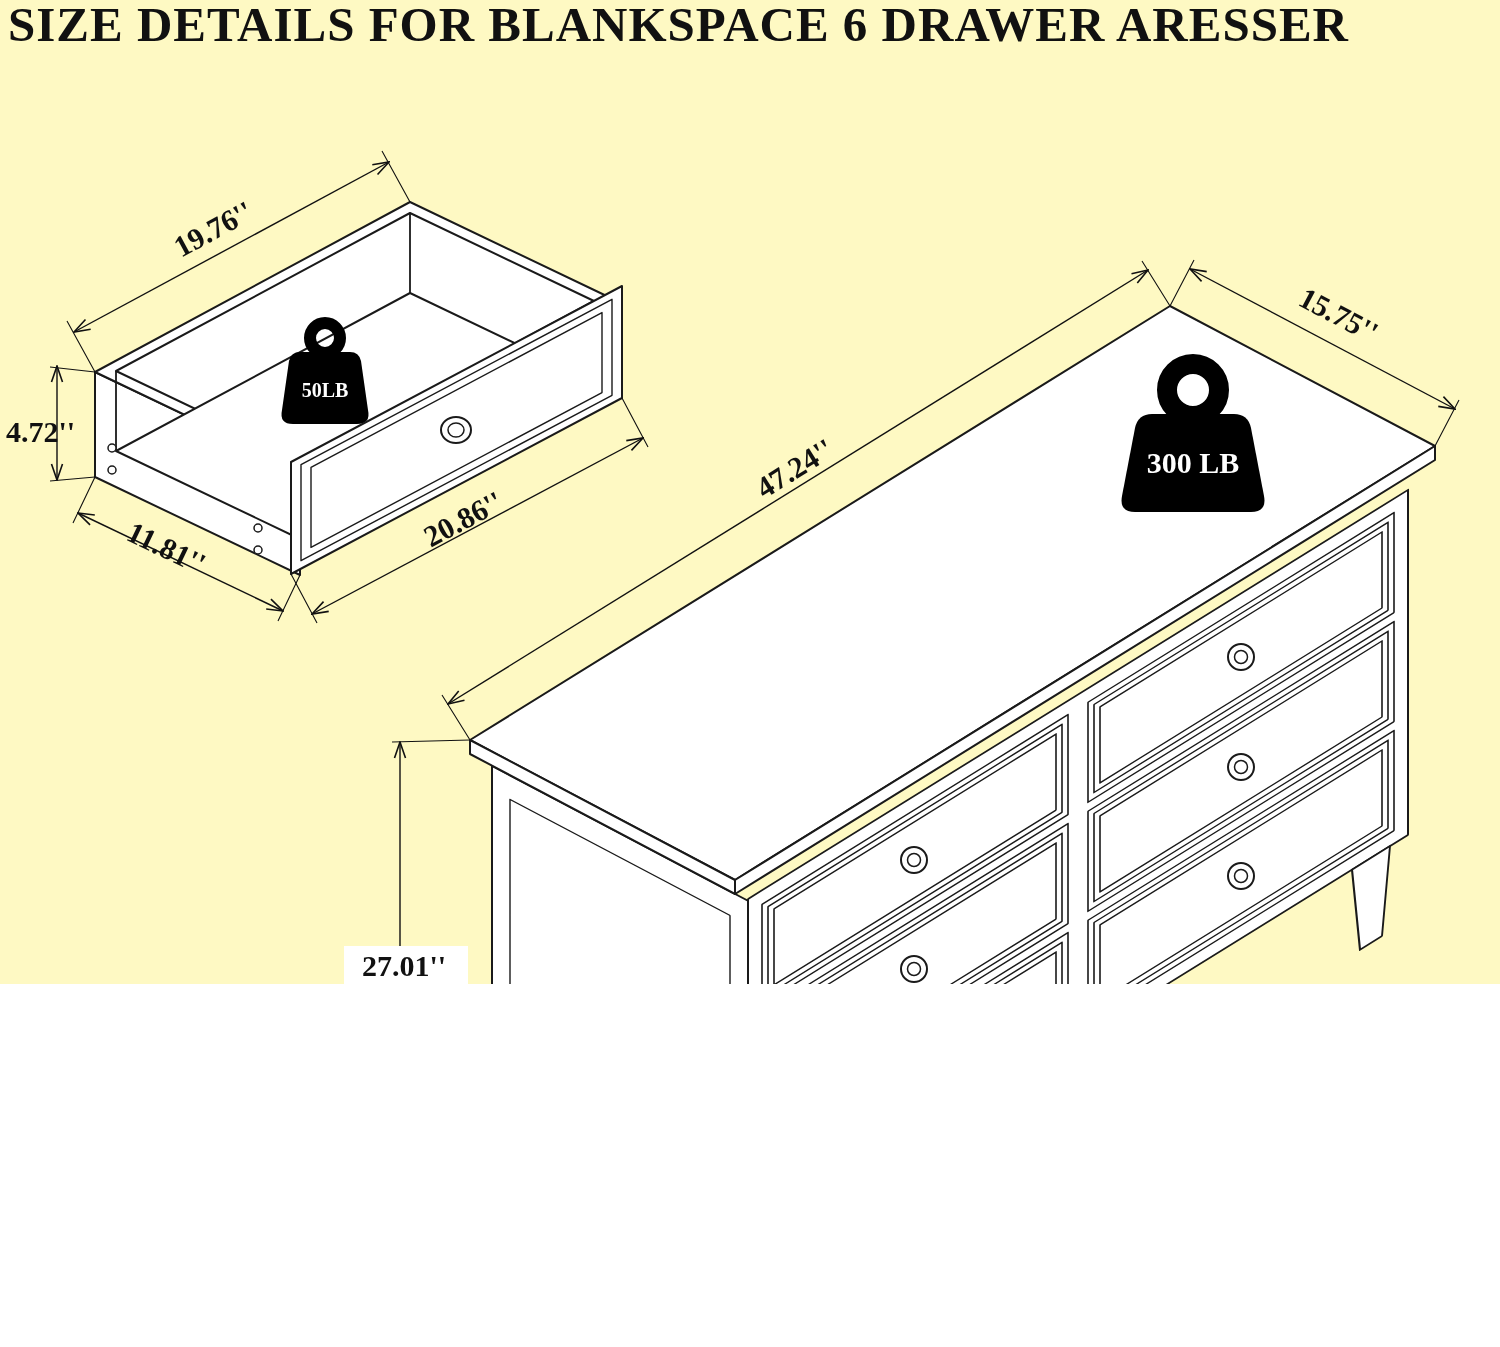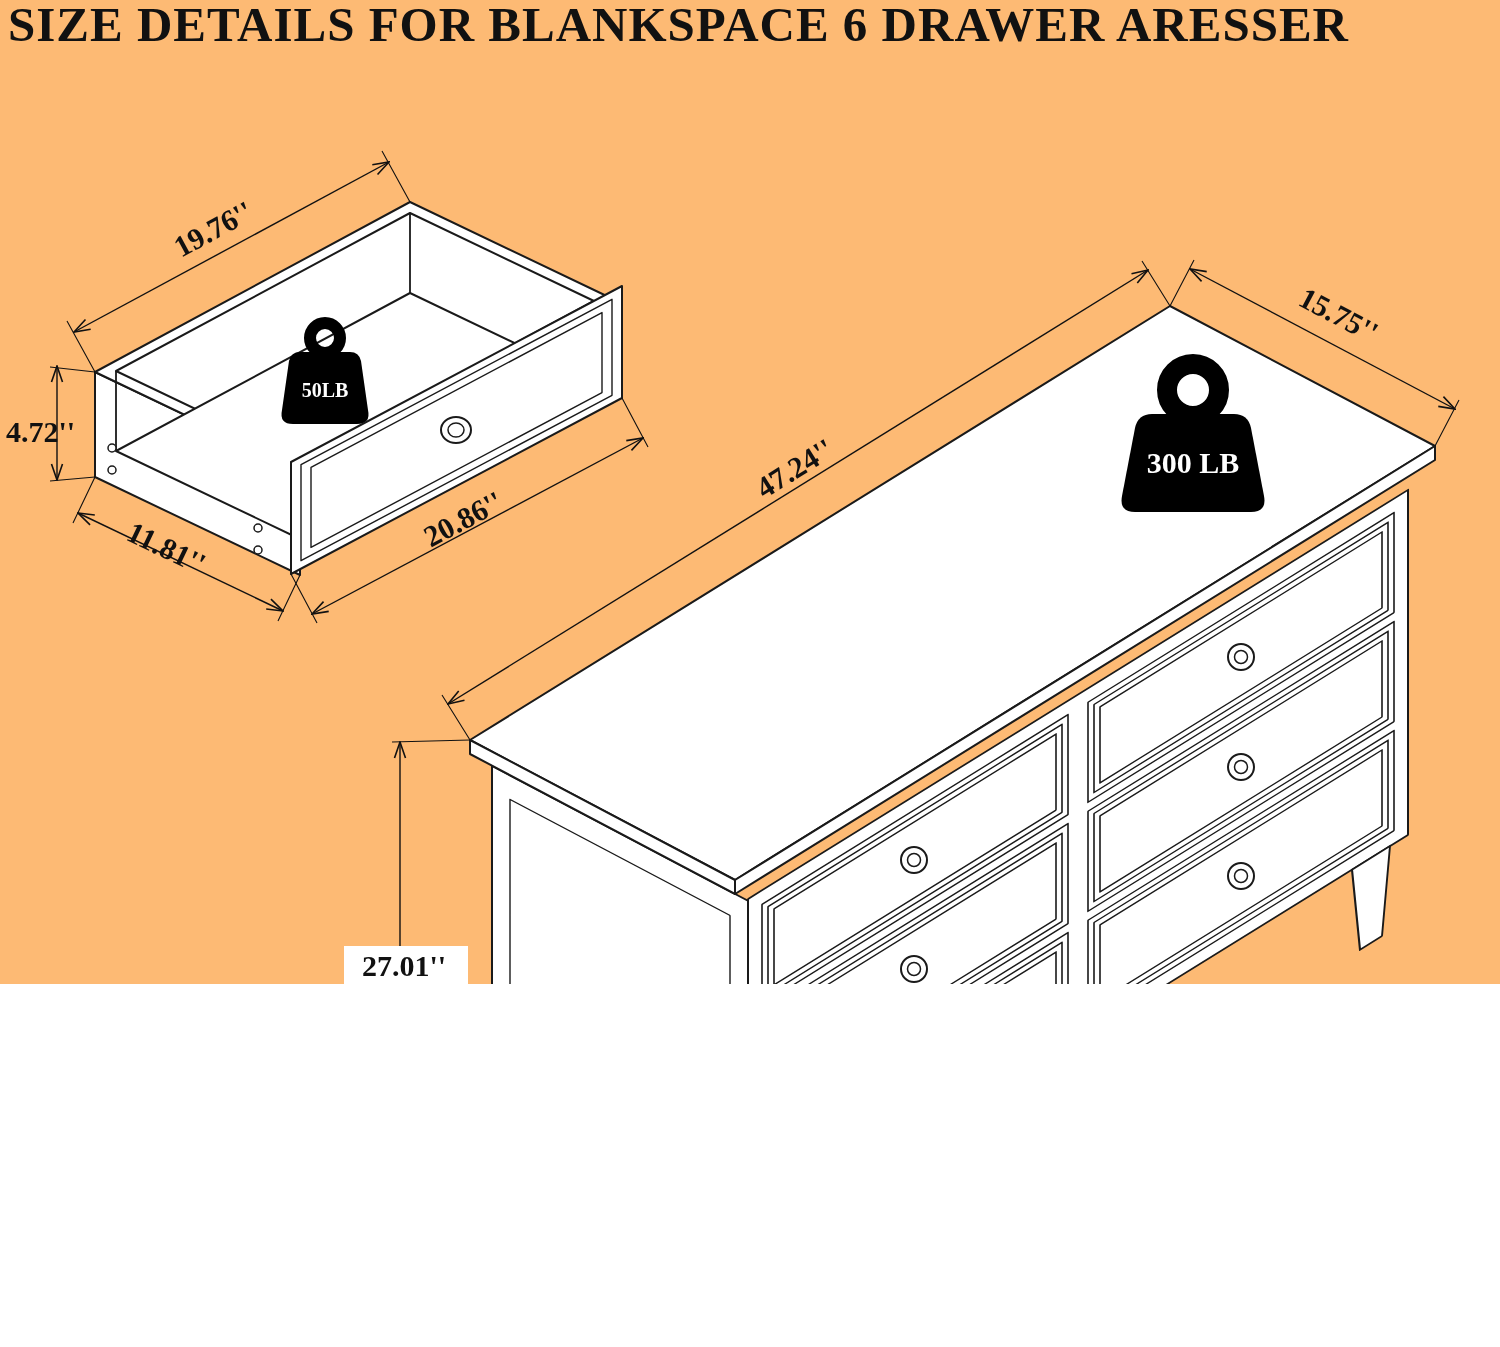--- a/index.html
+++ b/index.html
@@ -1,16 +1,16 @@
 <!DOCTYPE html>
 <html><head>
 <meta charset="utf-8">
 <style>
   html,body{margin:0;padding:0;background:#fff;}
-  .stage{position:relative;width:1500px;height:984px;background:#fdba74;overflow:hidden;
+  .stage{position:relative;width:1500px;height:984px;background:#fef9c3;overflow:hidden;
          font-family:"Liberation Serif",serif;}
   .page-title{position:absolute;left:8px;top:-4px;width:1490px;
 
               font-size:49px;font-weight:bold;color:#111;letter-spacing:1px;
               font-family:"Liberation Serif",serif;white-space:nowrap;}
   svg{position:absolute;left:0;top:0;}
   .struct{fill:#ffffff;stroke:#1a1a1a;stroke-width:2;stroke-linejoin:round;}
   .struct-thin{fill:none;stroke:#1a1a1a;stroke-width:1.4;stroke-linejoin:round;}
   .iline{fill:none;stroke:#1a1a1a;stroke-width:1.8;}
   .dimline{fill:none;stroke:#111;stroke-width:1.4;

